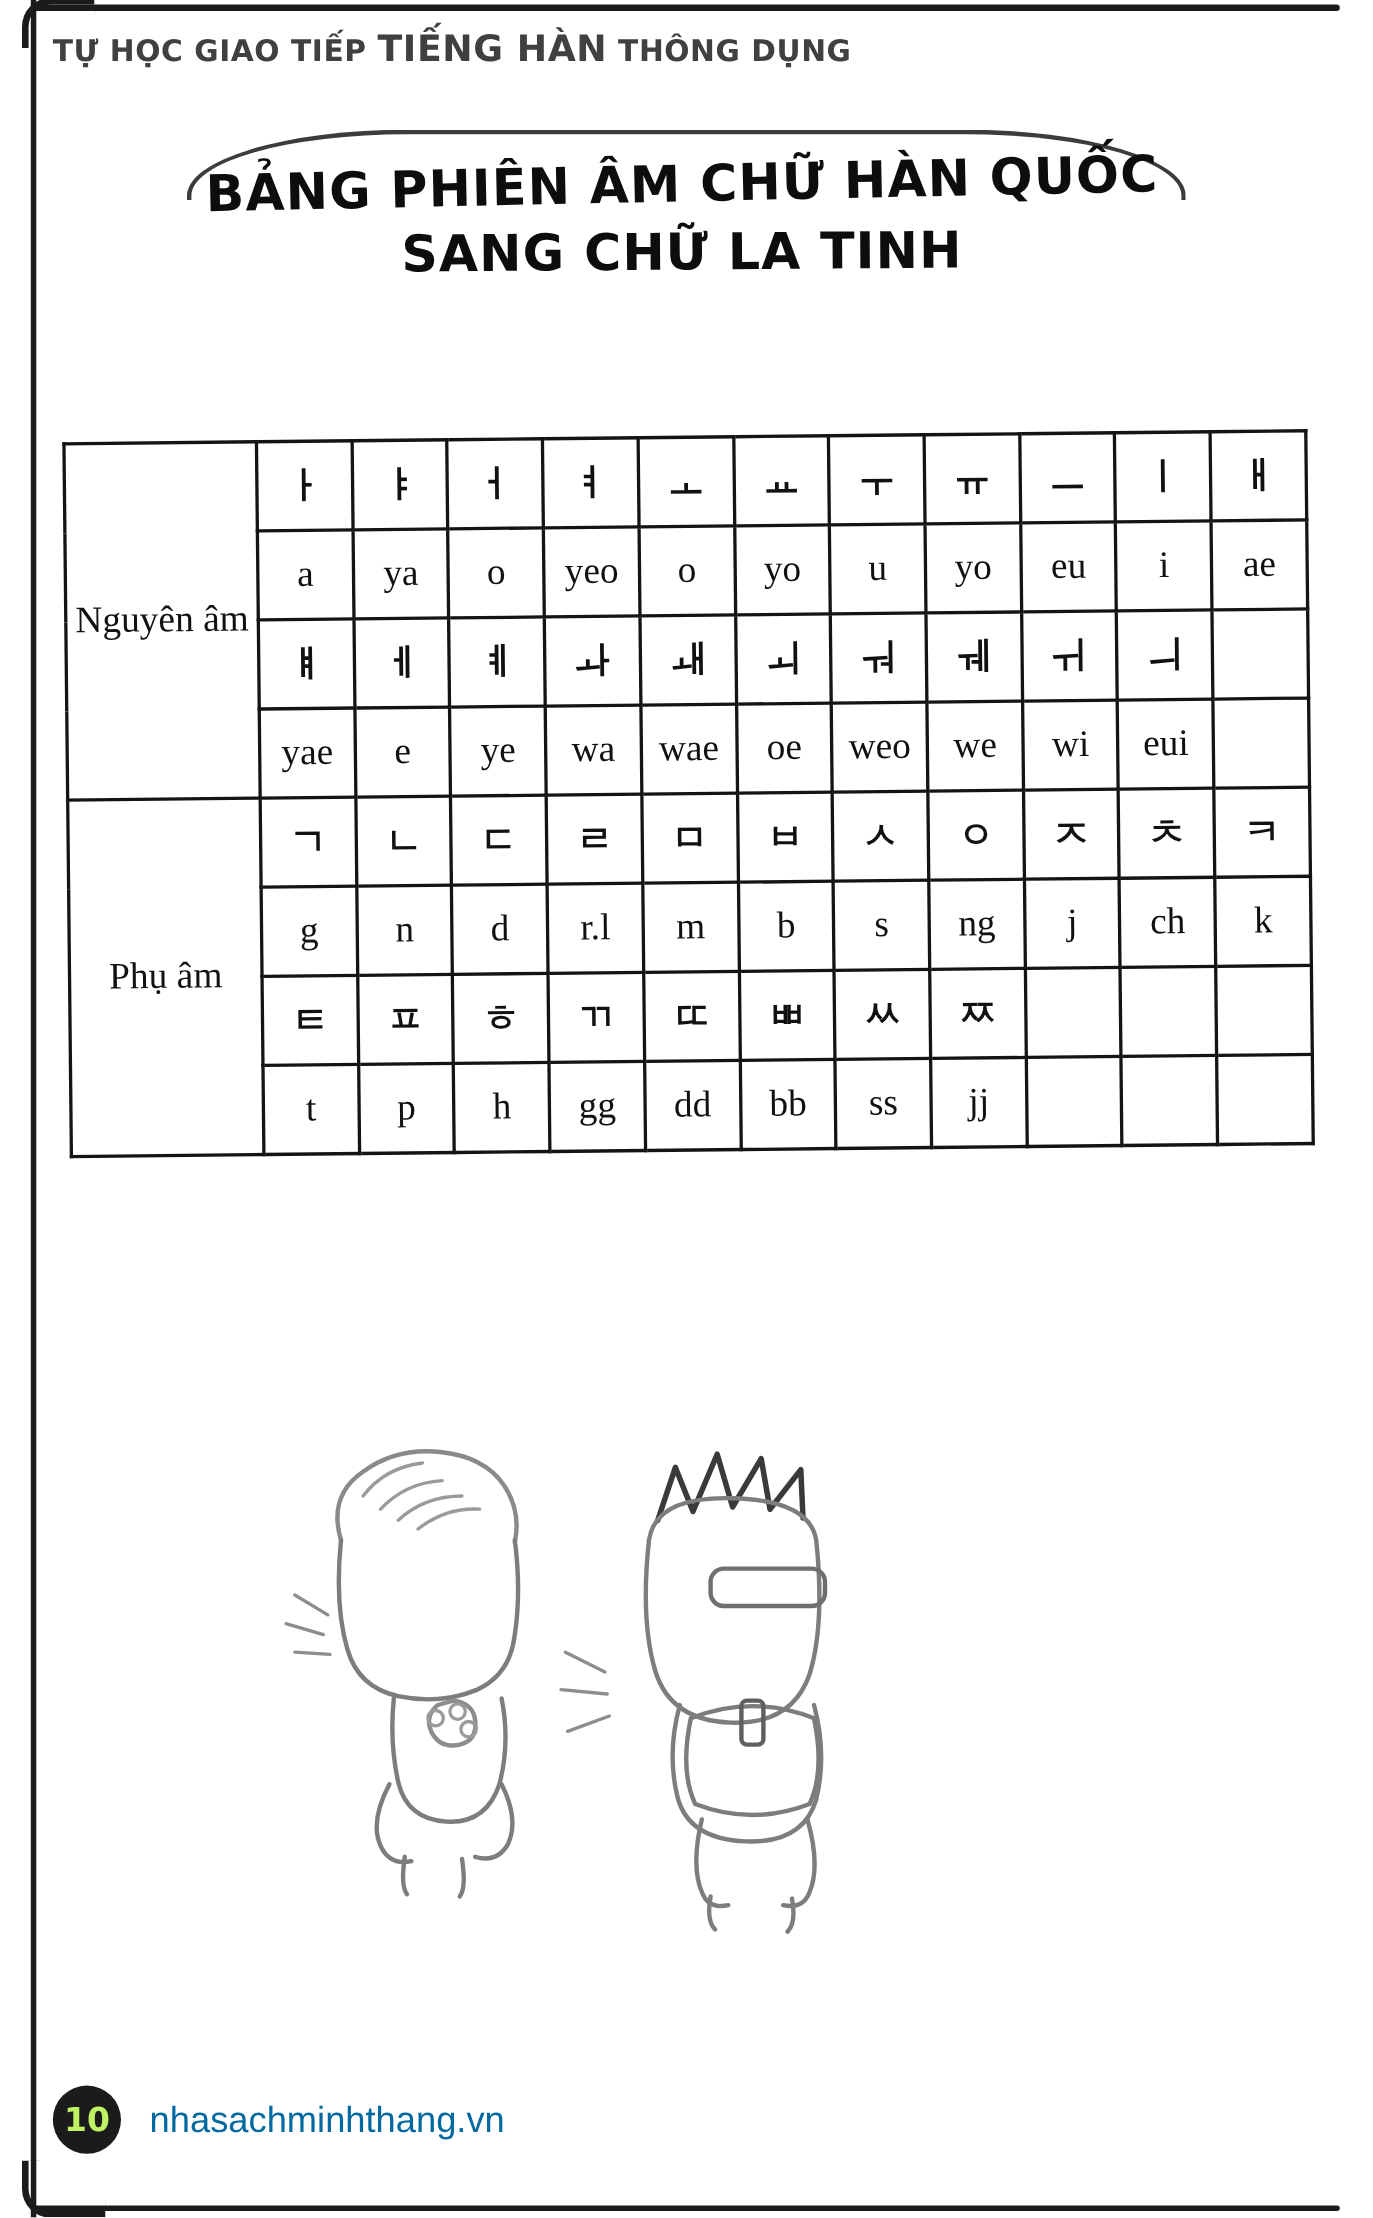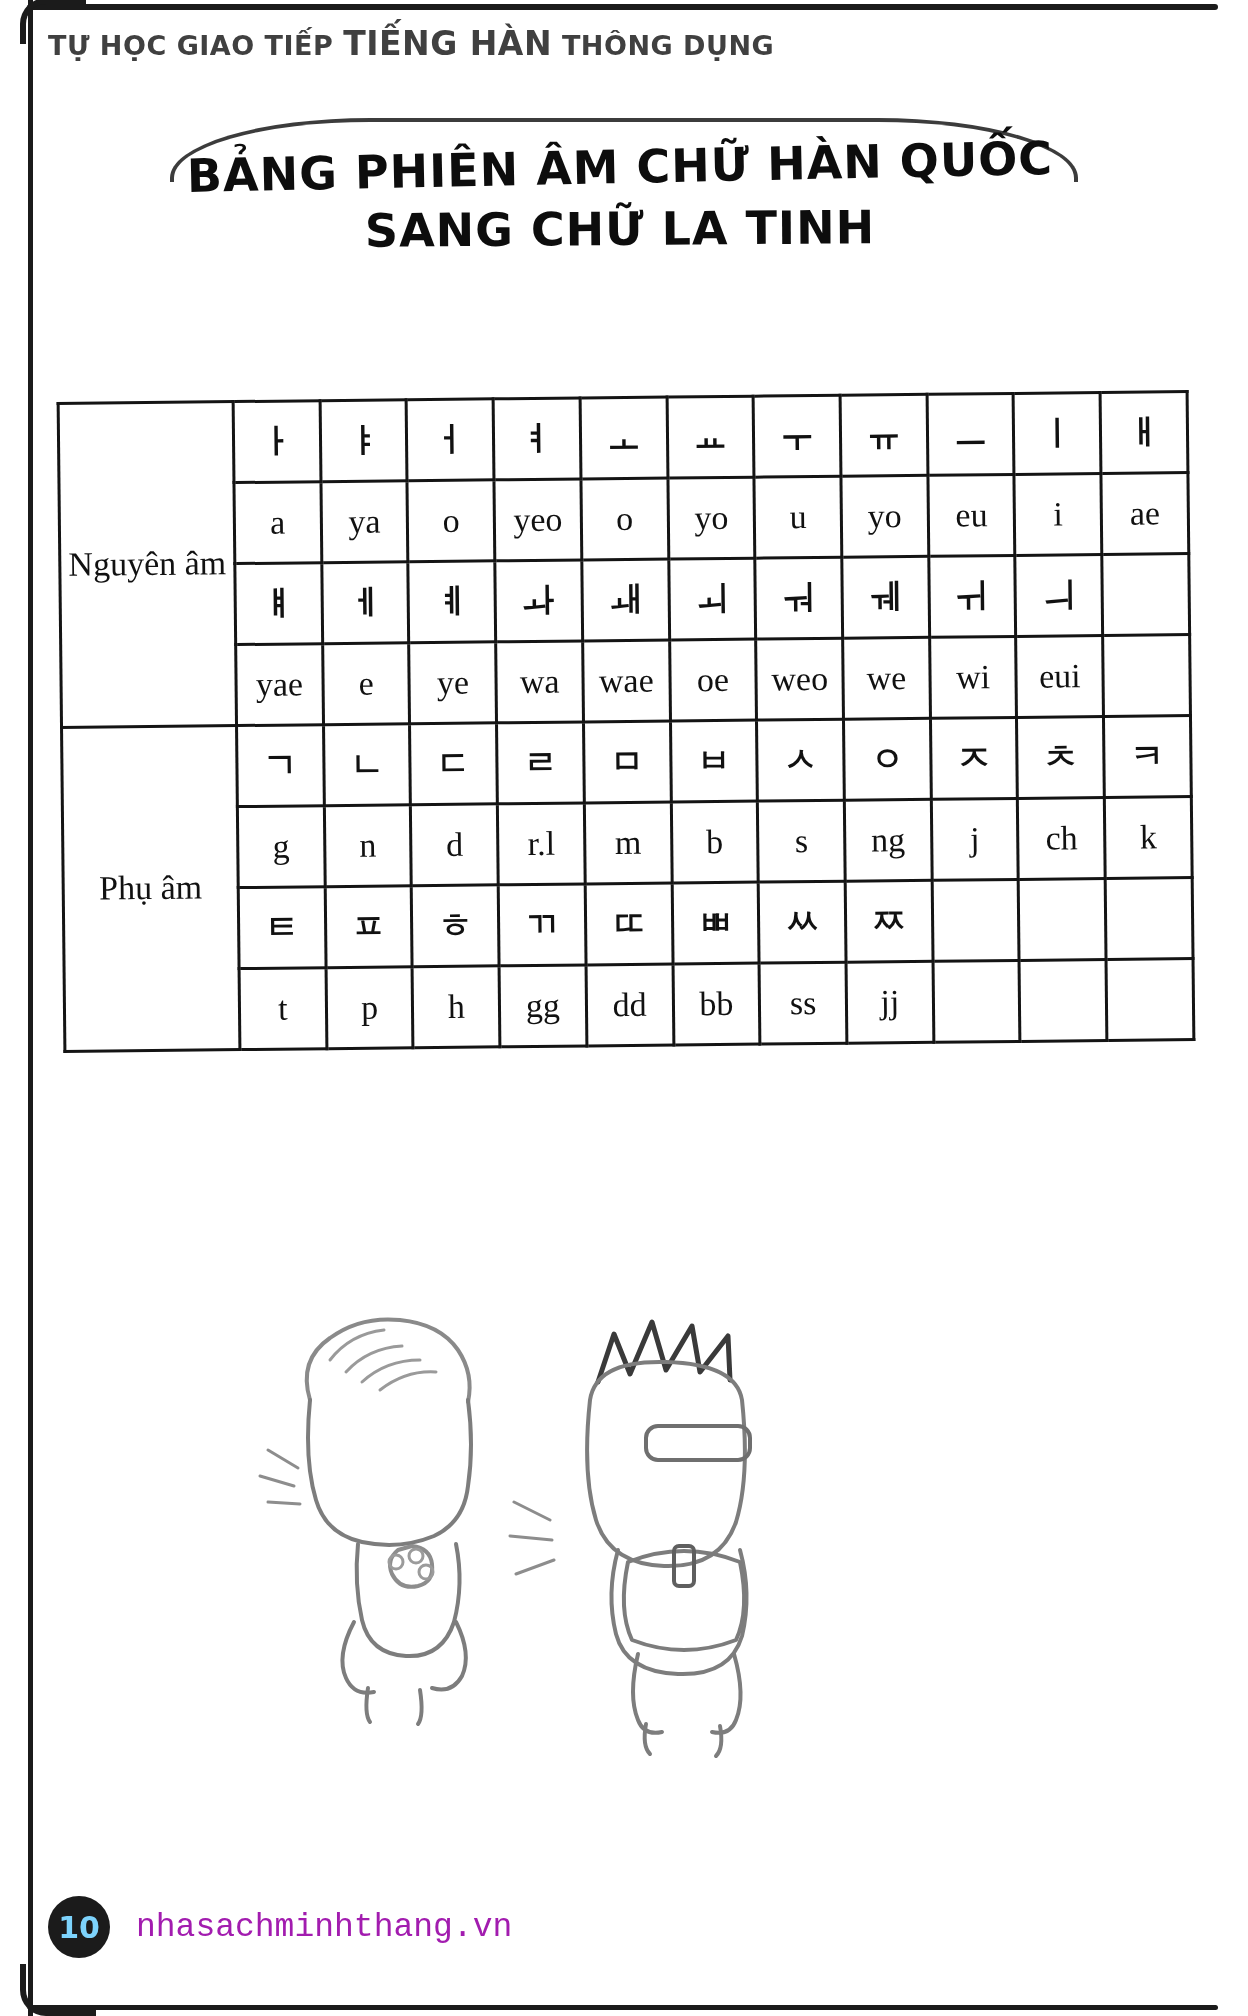--- a/index.html
+++ b/index.html
@@ -172,32 +172,32 @@
     bottom: 58px;
     display: flex;
     align-items: center;
     gap: 26px;
   }
   .page-number {
     width: 62px;
     height: 62px;
     border-radius: 50%;
     background: #1b1b1b;
-    color: #7dd3fc;
+    color: #bef264;
     display: flex;
     align-items: center;
     justify-content: center;
     font-family: "DejaVu Sans", sans-serif;
     font-weight: bold;
     font-size: 30px;
   }
   .site {
-    font-family: Liberation Mono, monospace;
+    font-family: Liberation Sans, sans-serif;
     font-size: 33px;
-    color: #a21caf;
+    color: #0369a1;
   }
   .footer-corner {
     position: absolute;
     left: 20px;
     bottom: 0px;
     width: 70px;
     height: 46px;
     border-left: 6px solid #1b1b1b;
     border-bottom: 6px solid #1b1b1b;
     border-bottom-left-radius: 26px;

